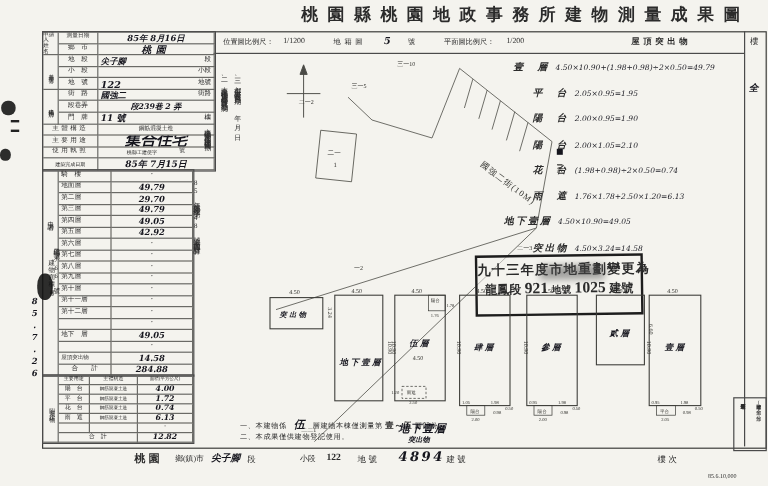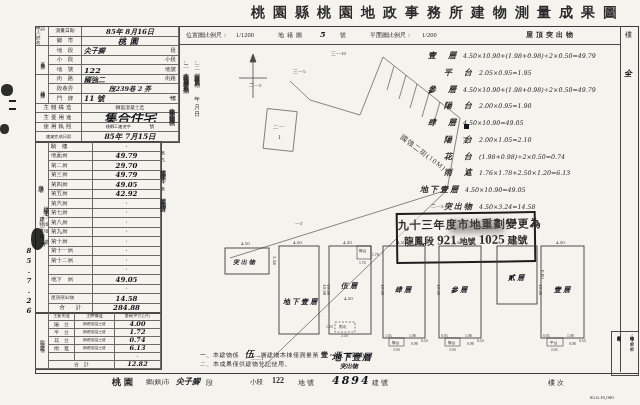--- a/index.html
+++ b/index.html
@@ -232,31 +232,23 @@
   <div class="abs" style="left:428px;top:50px;width:196px;height:162px;display:flex;
        flex-direction:column;justify-content:space-between;">
     <div class="calc-line">
         <span class="cl">壹　層</span>
         <span class="cf">4.50×10.90+(1.98+0.98)÷2×0.50=49.79</span>
       </div>
     <div class="calc-line sub">
         <span class="cl">平　台</span>
         <span class="cf">2.05×0.95=1.95</span>
       </div>
-    <div class="calc-line">
-        <span class="cl">參　層</span>
-        <span class="cf">4.50×10.90+(1.98+0.98)÷2×0.50=49.79</span>
-      </div>
     <div class="calc-line sub">
         <span class="cl">陽　台</span>
         <span class="cf">2.00×0.95=1.90</span>
-      </div>
-    <div class="calc-line">
-        <span class="cl">肆　層</span>
-        <span class="cf">4.50×10.90=49.05</span>
       </div>
     <div class="calc-line sub">
         <span class="cl">陽　台</span>
         <span class="cf">2.00×1.05=2.10</span>
       </div>
     <div class="calc-line sub">
         <span class="cl">花　台</span>
         <span class="cf">(1.98+0.98)÷2×0.50=0.74</span>
       </div>
     <div class="calc-line sub">

